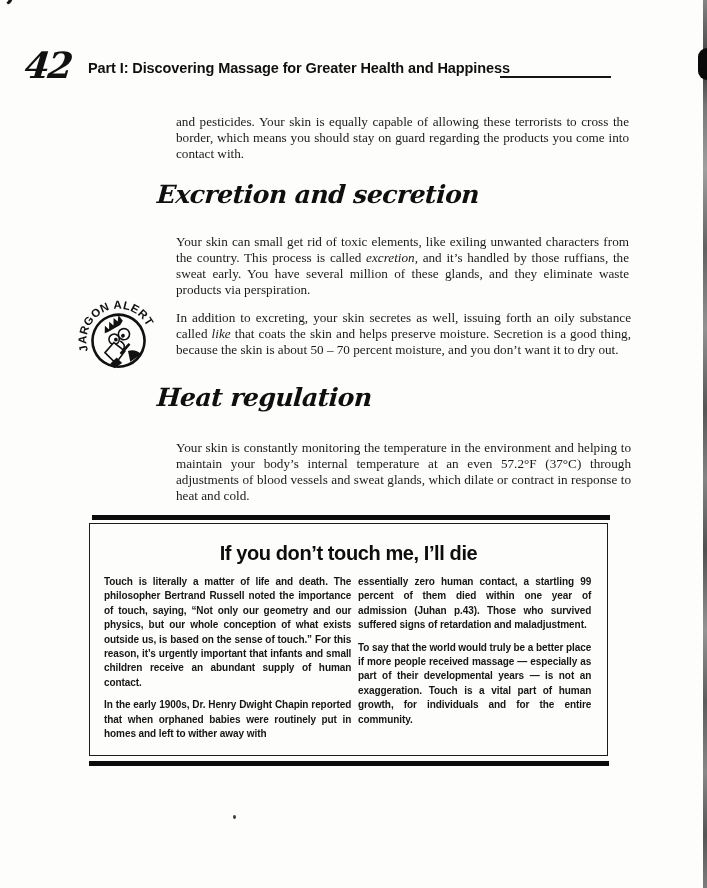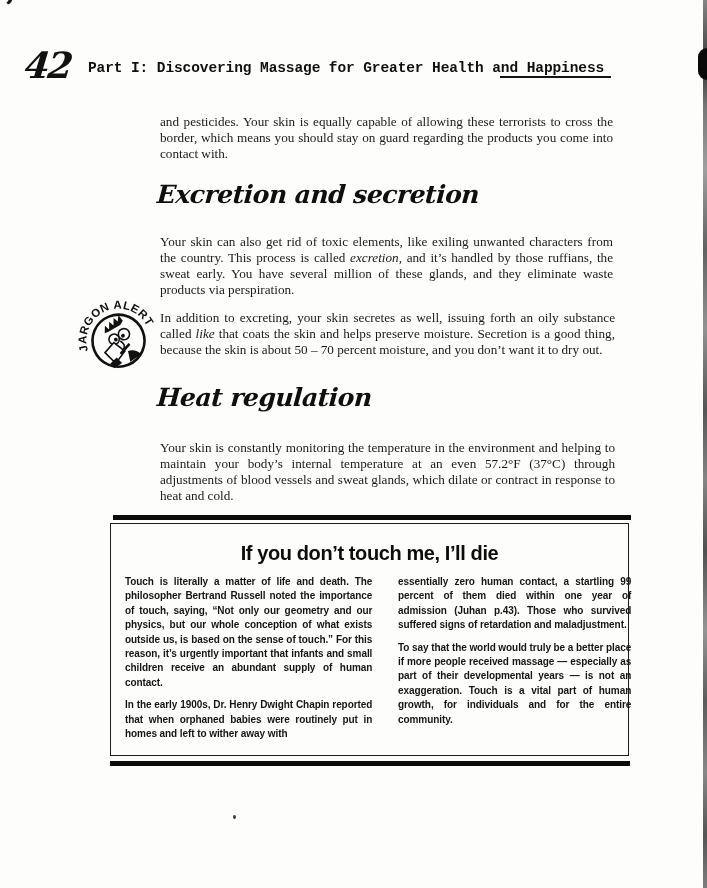--- a/index.html
+++ b/index.html
@@ -13,57 +13,57 @@
     font-family:"DejaVu Serif", serif; font-weight:bold;
     font-size:30px; color:#161616;
   }
   .page-number {
     position:absolute; left:25px; top:44px;
     font-family:"DejaVu Serif", serif; font-style:italic; font-weight:bold;
     font-size:36px; letter-spacing:-2px; color:#111; transform:skewX(-6deg);
   }
   .running-header {
     position:absolute; left:88px; top:60px;
-    font-family:Liberation Mono, monospace; font-weight:bold;
+    font-family:Liberation Sans, sans-serif; font-weight:bold;
     font-size:14.5px; letter-spacing:-0.1px; color:#101010; white-space:nowrap;
   }
   .header-rule {
     position:absolute; left:500px; top:76px; width:111px; height:2px;
     background:#141414;
   }
   .bodycopy {
-    position:absolute; left:160px; width:453px;
+    position:absolute; left:176px; width:453px;
     font-size:13.2px; line-height:16px; text-align:justify; color:#1a1a1a;
   }
   .bodycopy em { }
   .script-heading {
     position:absolute; left:157px;
     font-family:"DejaVu Serif", serif; font-style:italic; font-weight:bold;
     font-size:25px; letter-spacing:-0.5px; color:#0f0f0f; transform:skewX(-4deg);
     white-space:nowrap;
   }
   .stamp { position:absolute; left:76px; top:291px; }
 
   
   .sidebar {
-    position:absolute; left:89px; top:515px; width:521px; height:251px;margin-left:21px;
+    position:absolute; left:89px; top:515px; width:521px; height:251px;
   }
   .sidebar .rule-top    { position:absolute; top:0;    left:3px; right:0; height:4.5px; background:#0c0c0c; }
   .sidebar .rule-bottom { position:absolute; bottom:0; left:0;   right:1px; height:5.5px; background:#0c0c0c; }
   .sidebar .frame {
     position:absolute; top:8px; bottom:10px; left:0; right:2px;
     border:1.4px solid #1c1c1c; background:#fdfdfc;
   }
   .sidebar-title {
     margin:18px 0 0 0; text-align:center;
     font-family:"Liberation Sans", sans-serif; font-weight:bold;
     font-size:20px; letter-spacing:-0.4px; color:#0d0d0d;
   }
   .sidebar-cols {
-    display:grid; grid-template-columns:247px 233px; column-gap:26px;
+    display:grid; grid-template-columns:247px 233px; column-gap:7px;
     padding:9px 12px 0 14px;
   }
   .colA-inner, .colB-inner {
     transform:scaleX(0.88); transform-origin:0 0;
     font-family:"Liberation Sans", sans-serif; font-weight:bold;
     font-size:11.4px; line-height:14.4px; letter-spacing:-0.1px;
     text-align:justify; color:#161616;
   }
   .colA-inner { width:281px; }
   .colB-inner { width:265px; }
@@ -97,21 +97,21 @@
 
   <div class="running-header">Part I: Discovering Massage for Greater Health and Happiness</div>
 
   <div class="header-rule"></div>
 
   <p class="bodycopy" style="top:101px;">and pesticides. Your skin is equally capable of allowing these terrorists to cross the border, which means you should stay on guard regarding the products you come into contact with.</p>
 
   <h2 class="script-heading" style="top:180px; margin:0;">Excretion and secretion</h2>
 
   <p class="bodycopy" style="top:221px;">
-    <span>Your skin can also get rid of toxic elements, like exiling unwanted characters from the country. This process is called </span><em>excretion,</em><span> and it’s handled by those ruffians, the sweat early. You have several million of these glands, and they eliminate waste products via perspiration.</span>
+    <span>Your skin can small get rid of toxic elements, like exiling unwanted characters from the country. This process is called </span><em>excretion,</em><span> and it’s handled by those ruffians, the sweat early. You have several million of these glands, and they eliminate waste products via perspiration.</span>
   </p>
 
   <div class="stamp">
     <svg width="82" height="84" viewBox="0 0 82 84">
       <g transform="rotate(-22 41 46)">
         <circle cx="41" cy="50" r="26" fill="#fdfdfc" stroke="#111" stroke-width="2.6"></circle>
         <path id="stamp-arc" d="M 9 50 A 32 32 0 0 1 73 50" fill="none"></path>
         <text font-family="Liberation Sans, sans-serif" font-size="11.5" font-weight="bold" fill="#111" letter-spacing="0.5">
           <textPath href="#stamp-arc" startOffset="50%" text-anchor="middle">JARGON ALERT</textPath>
         </text>

